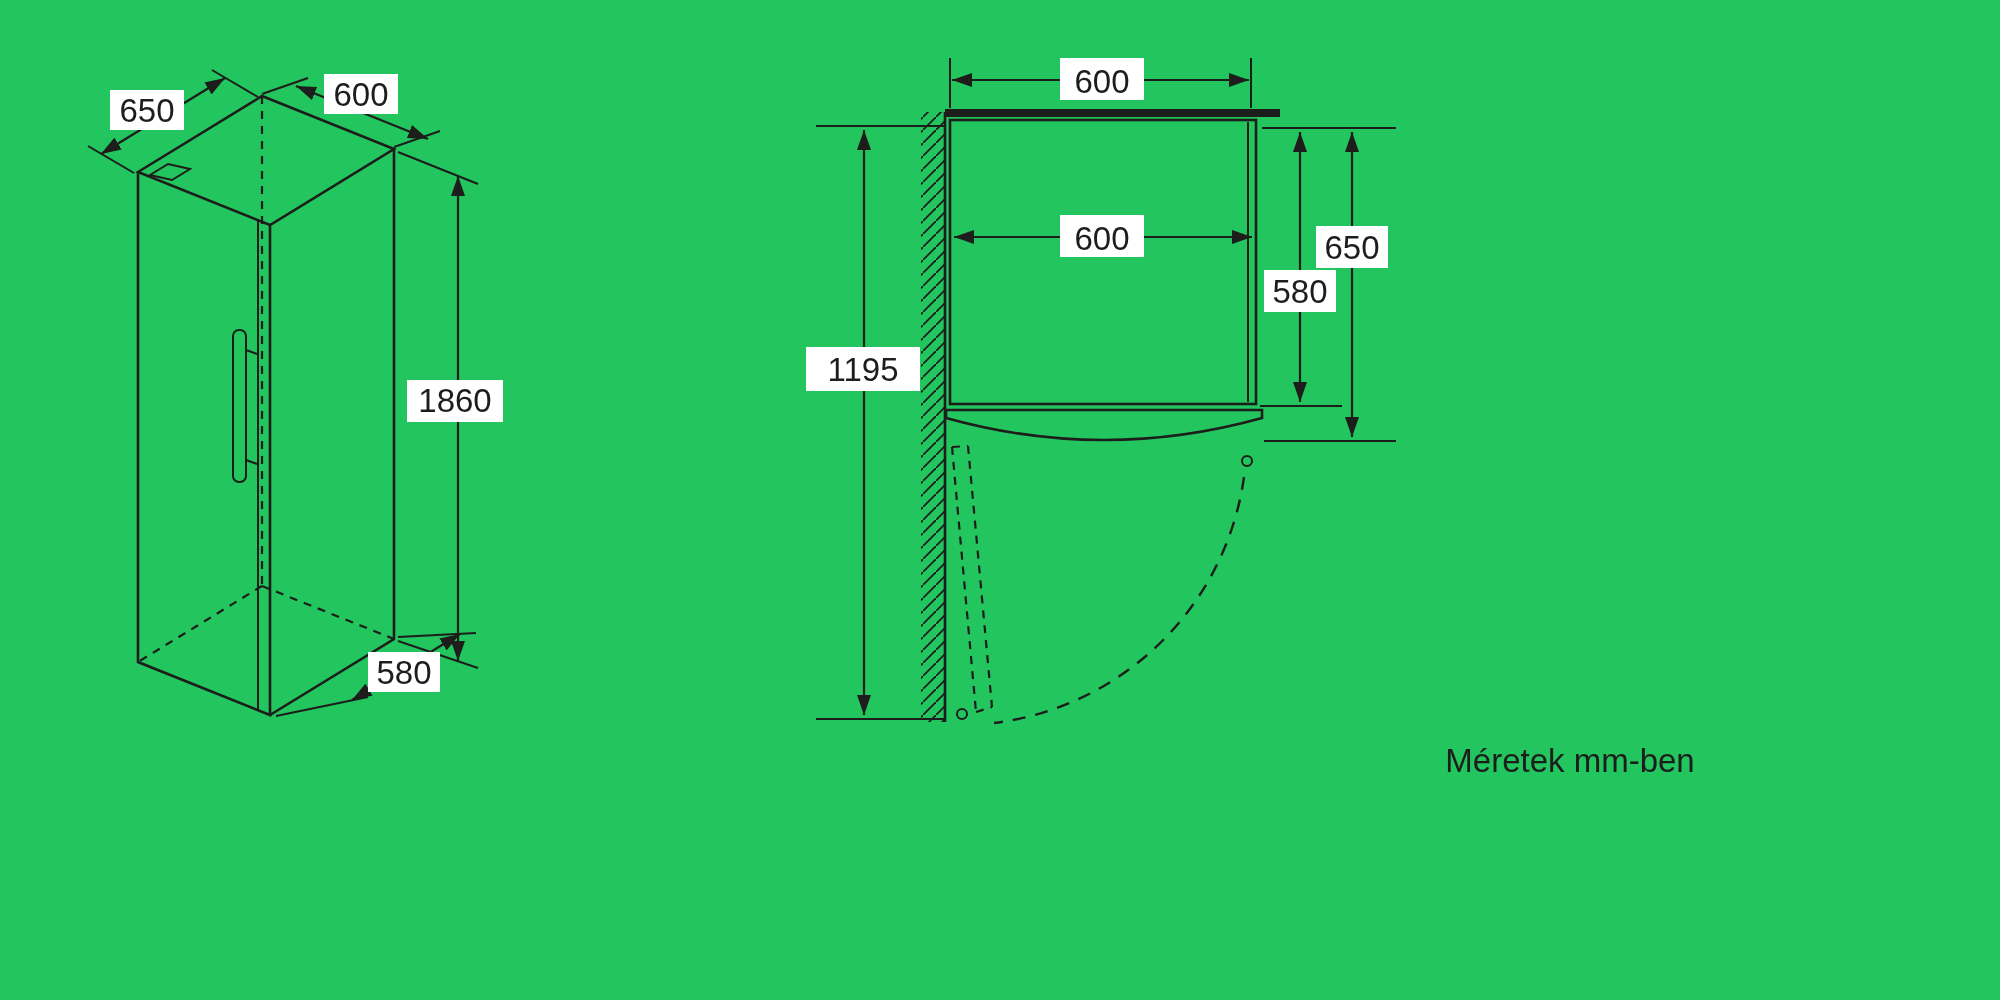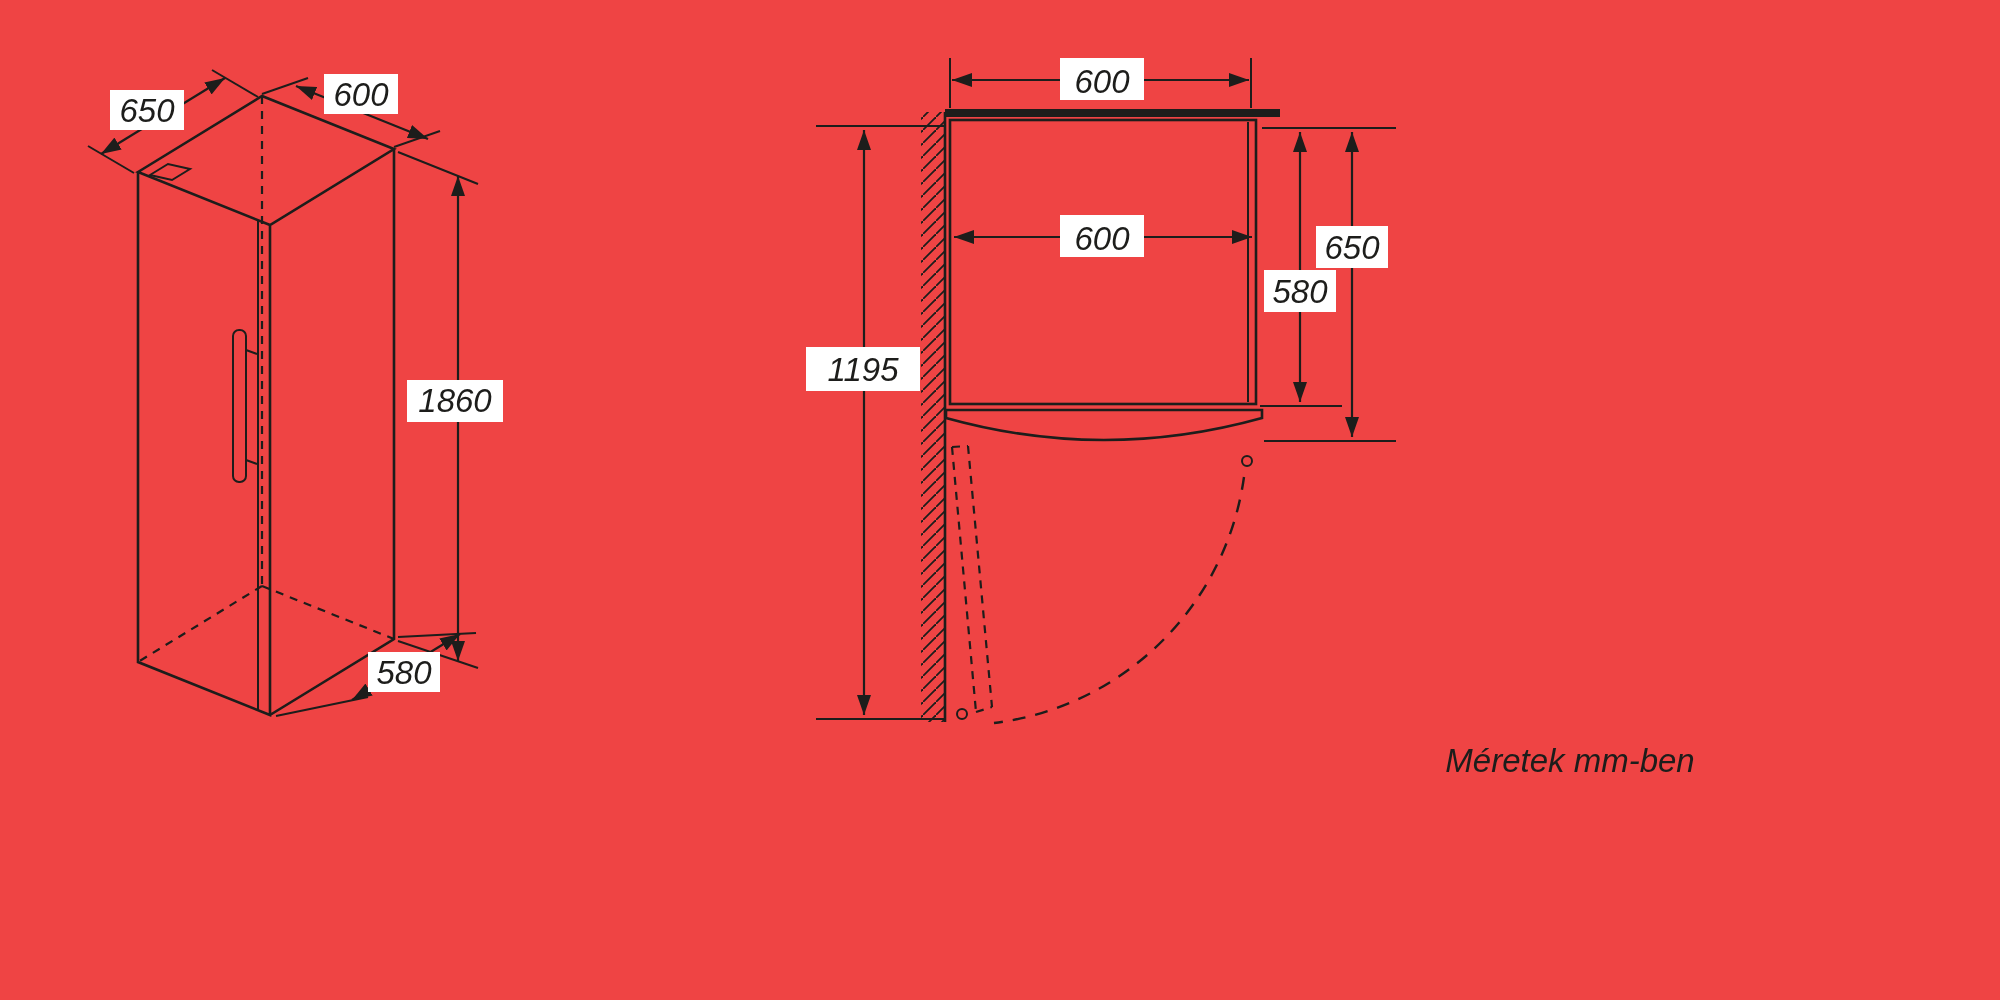--- a/index.html
+++ b/index.html
@@ -1,22 +1,21 @@
 <!DOCTYPE html>
 <html><head>
 <meta charset="utf-8">
 <style>
   html, body { margin: 0; padding: 0; background: #ffffff; }
   .stage {
     position: relative;
     width: 2000px;
     height: 1000px;
-    background: #ef4444;
+    background: #22c55e;
     font-family: "Liberation Sans", sans-serif;
-    font-style: italic;
   }
   svg { display: block; }
   text {
     font-family: "Liberation Sans", sans-serif;
     fill: currentColor;
   }
   .dim-label { font-size: 33px; }
   .caption-label { font-size: 33px; }
   .solid  { stroke: currentColor; stroke-width: 2.6; fill: none; }
   .thin   { stroke: currentColor; stroke-width: 2;   fill: none; }

